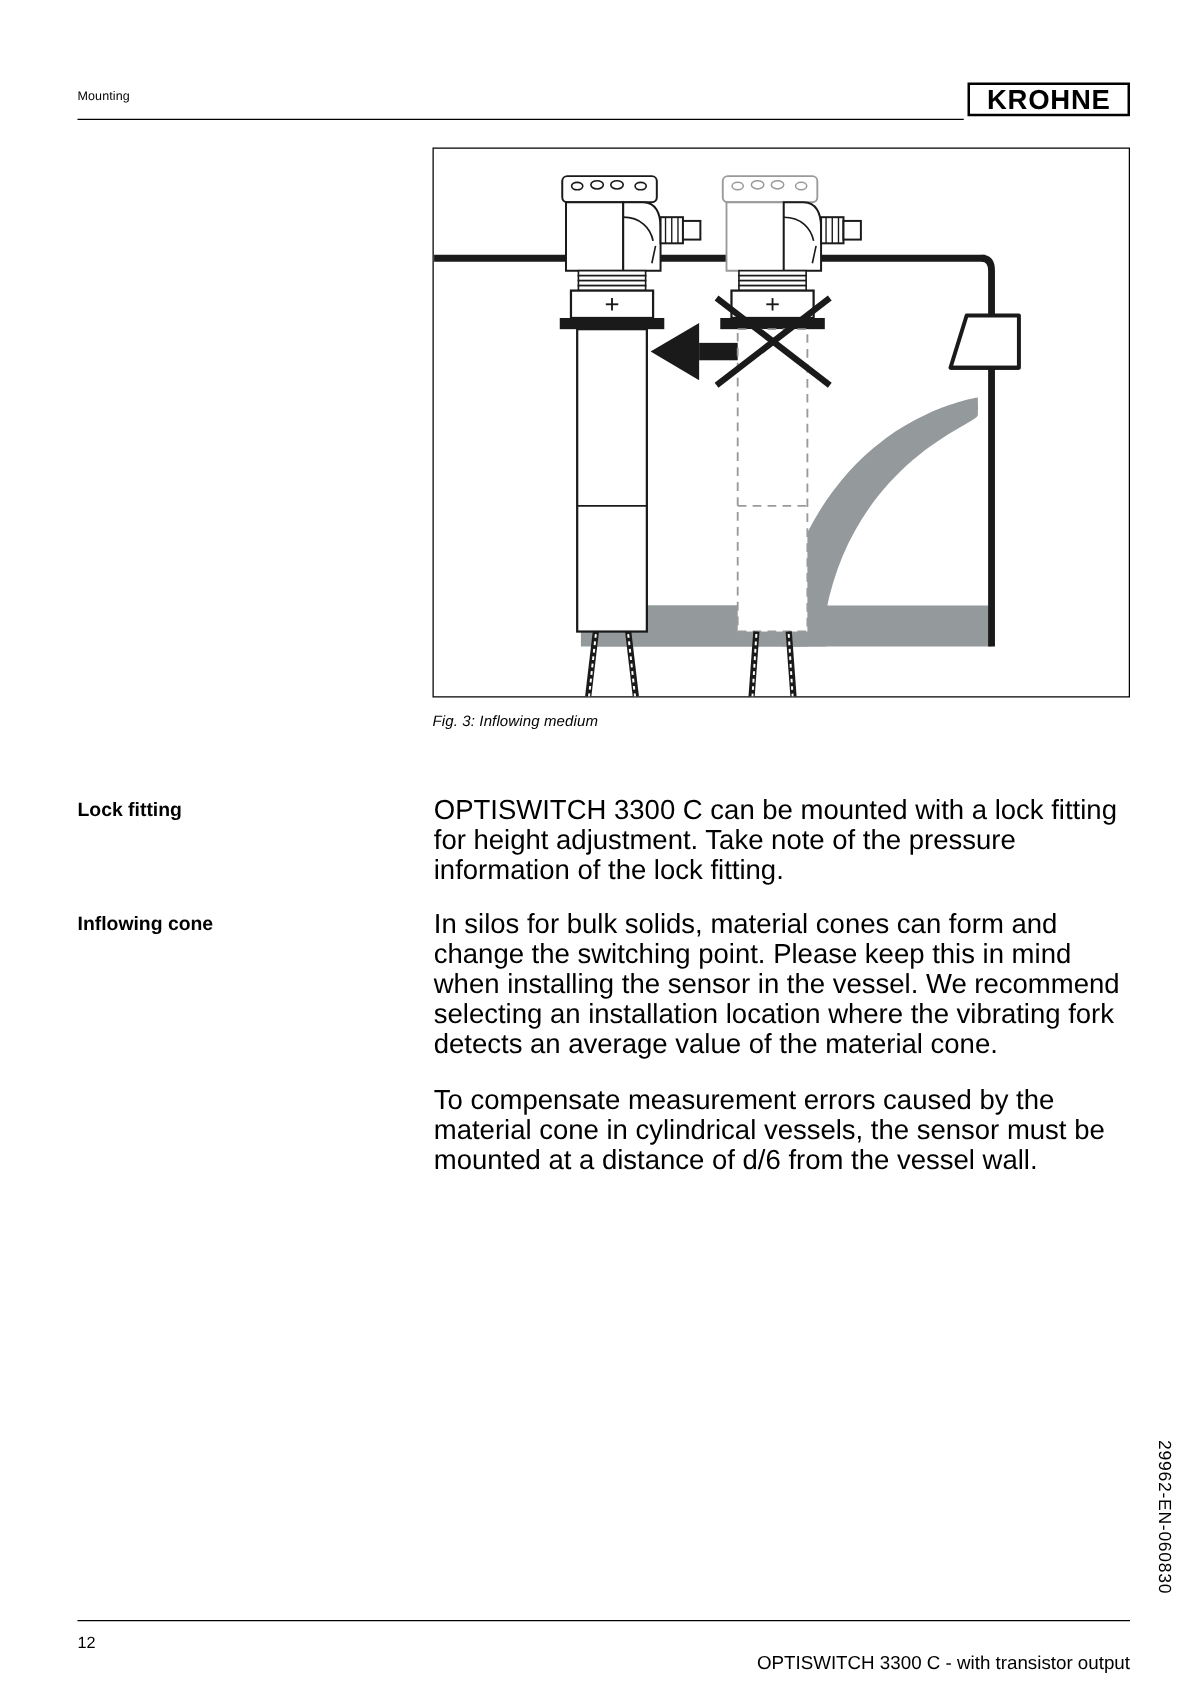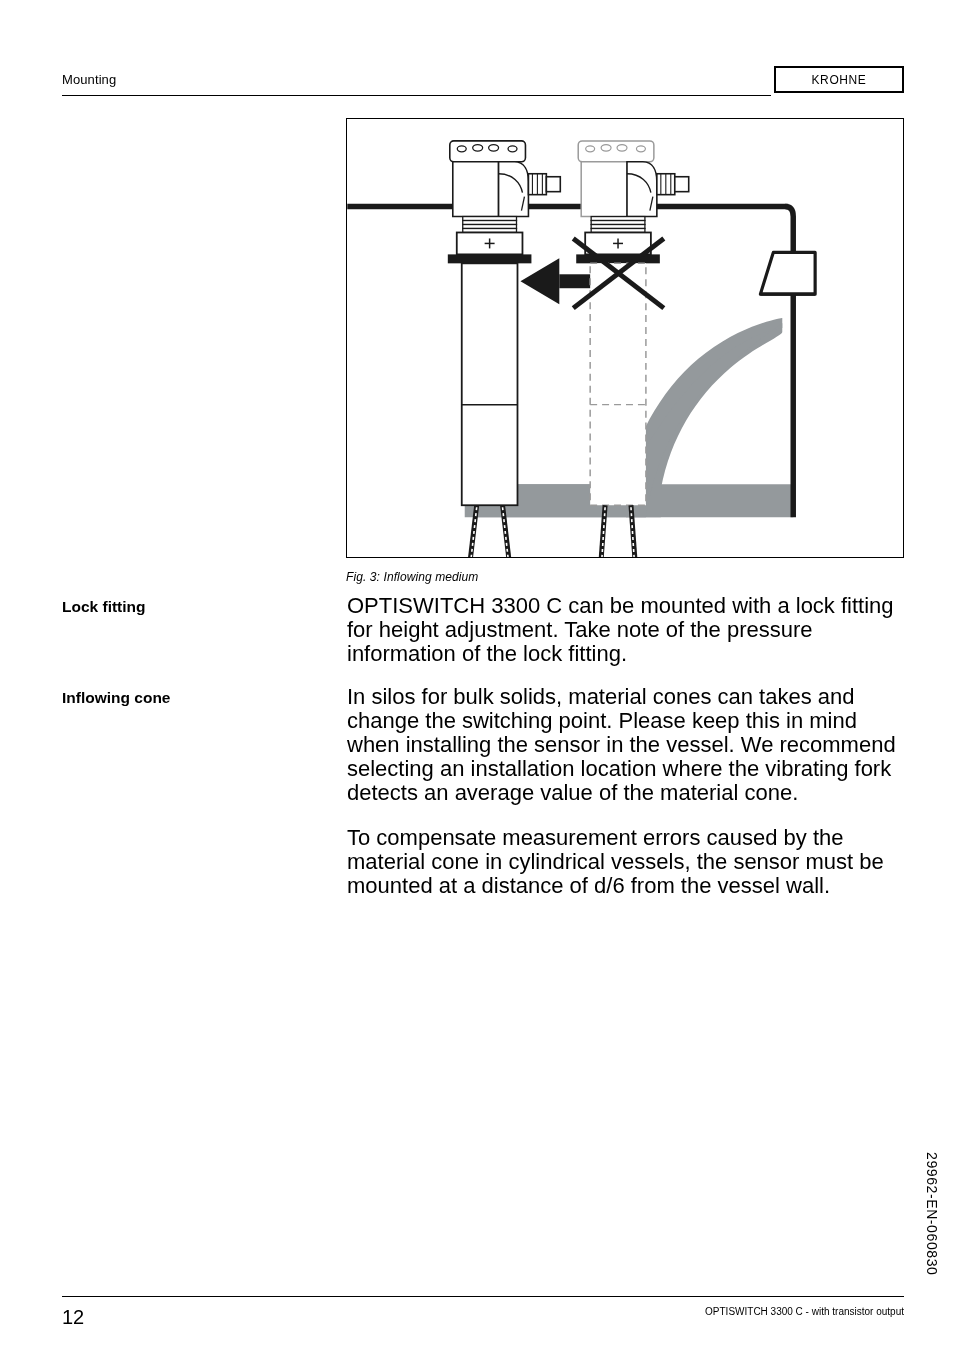--- a/index.html
+++ b/index.html
@@ -21,21 +21,21 @@
     position: absolute;
     left: 62px;
     top: 66px;
     width: 842px;
     height: 40px;
   }
   #header-title {
     position: absolute;
     left: 0;
     top: 6px;
-    font-size: 13px;
+    font-size: 10px;
     letter-spacing: 0.1px;
   }
   #header-rule {
     position: absolute;
     left: 0;
     top: 29px;
     width: 709px;
     height: 1.4px;
     background: #000;
   }
@@ -46,22 +46,22 @@
     width: 130px;
     height: 27px;
     border: 2.4px solid #000;
     box-sizing: border-box;
     display: flex;
     align-items: center;
     justify-content: center;
     background: #fff;
   }
   #brand-logo-text {
-    font-size: 12px;
-    font-weight: normal;
+    font-size: 22px;
+    font-weight: bold;
     letter-spacing: 0.6px;
     line-height: 1;
     font-family: "Liberation Sans", sans-serif;
   }
 
   
   #figure-box {
     position: absolute;
     left: 346px;
     top: 118px;
@@ -79,21 +79,21 @@
     top: 570px;
     font-size: 12px;
     font-style: italic;
     letter-spacing: 0.1px;
   }
 
   
   #content {
     position: absolute;
     left: 62px;
-    top: 594px;
+    top: 636px;
     width: 842px;
   }
   .section {
     position: relative;
     display: flex;
     margin-bottom: 18px;
   }
   .section-label {
     width: 285px;
     flex: 0 0 285px;
@@ -137,27 +137,27 @@
     position: absolute;
     left: 62px;
     top: 1306px;
     width: 842px;
     height: 24px;
   }
   #footer-page-number {
     position: absolute;
     left: 0;
     top: 0;
-    font-size: 20px;
+    font-size: 13px;
   }
   #footer-doc-title {
     position: absolute;
     right: 0;
-    top: 0;
-    font-size: 10px;
+    top: 16px;
+    font-size: 15px;
     text-align: left;
   }
 </style>
 </head>
 <body>
 
 <div id="page-header">
   <div id="header-title">Mounting</div>
   <div id="header-rule"></div>
   <div id="brand-logo">
@@ -300,21 +300,21 @@
     <div class="section-label">Lock fitting</div>
     <div class="section-body">
       <p>OPTISWITCH 3300 C can be mounted with a lock fitting for height adjustment. Take note of the pressure information of the lock fitting.</p>
     </div>
   </div>
 
 
   <div class="section">
     <div class="section-label">Inflowing cone</div>
     <div class="section-body">
-      <p>In silos for bulk solids, material cones can takes and change the switching point. Please keep this in mind when installing the sensor in the vessel. We recommend selecting an installation location where the vibrating fork detects an average value of the material cone.</p>
+      <p>In silos for bulk solids, material cones can form and change the switching point. Please keep this in mind when installing the sensor in the vessel. We recommend selecting an installation location where the vibrating fork detects an average value of the material cone.</p>
       <p>To compensate measurement errors caused by the material cone in cylindrical vessels, the sensor must be mounted at a distance of d/6 from the vessel wall.</p>
     </div>
   </div>
 
 </div>
 
 <div id="doc-code">29962-EN-060830</div>
 
 <div id="footer-rule"></div>
 <div id="footer">

